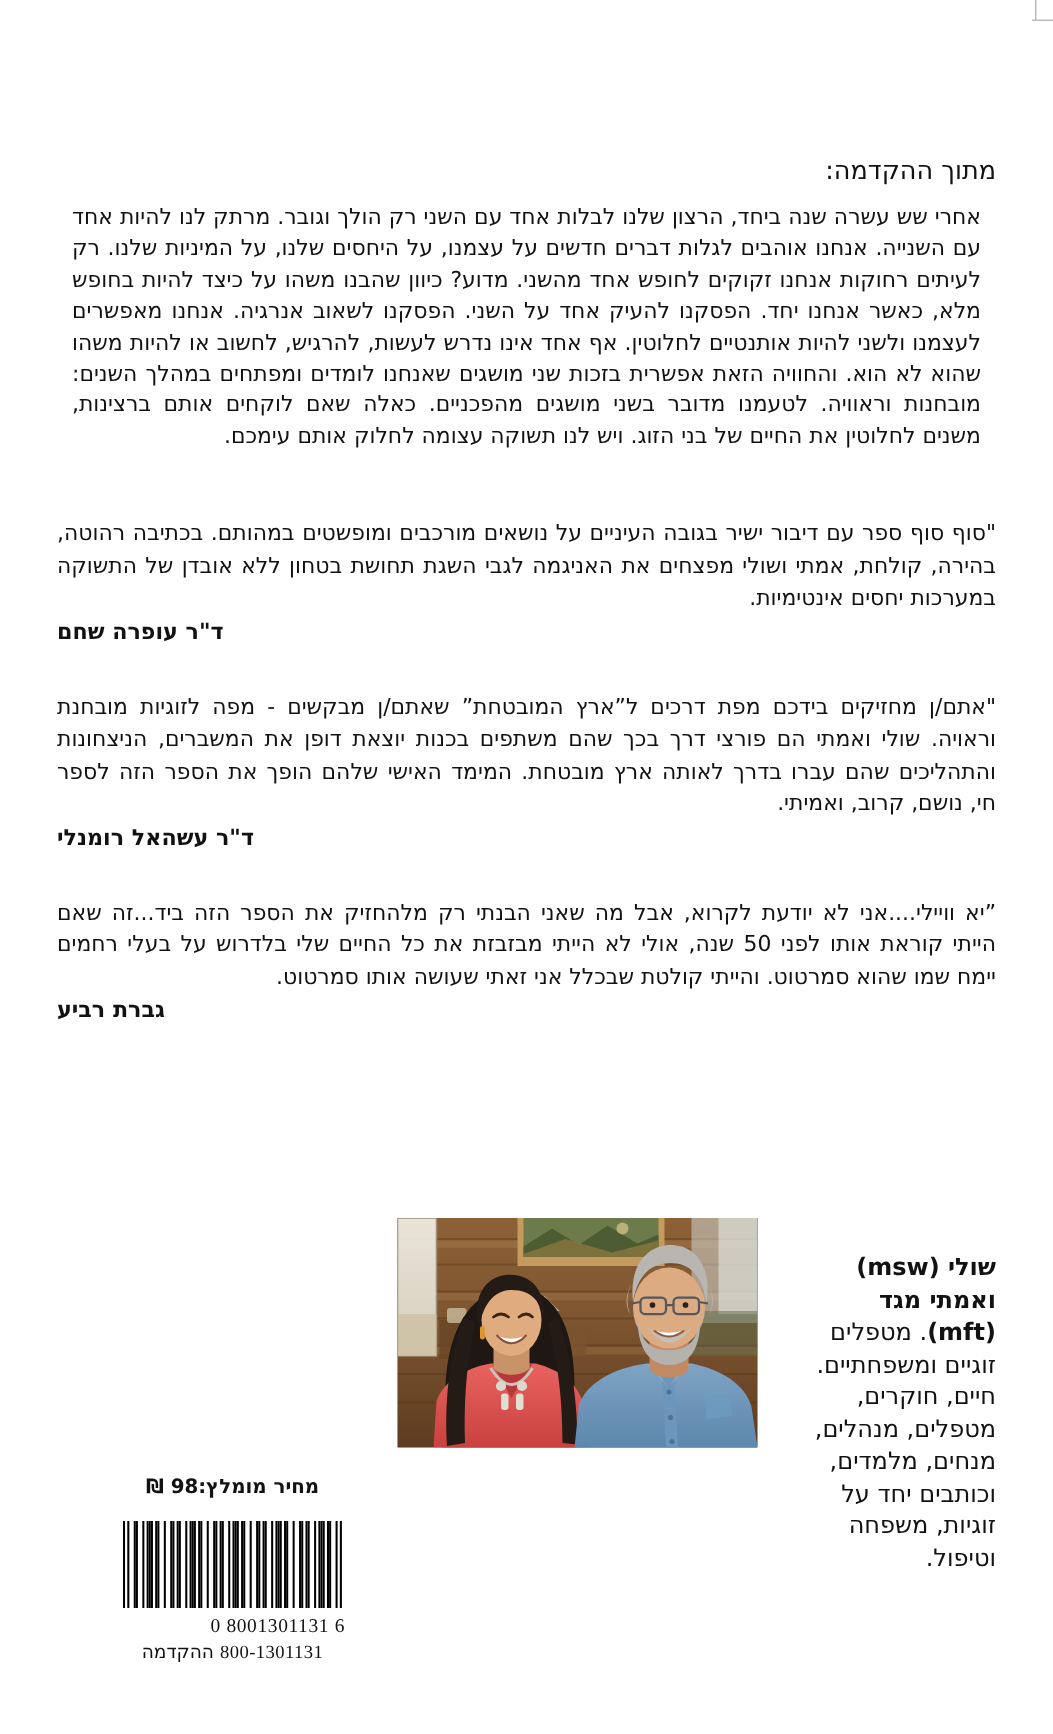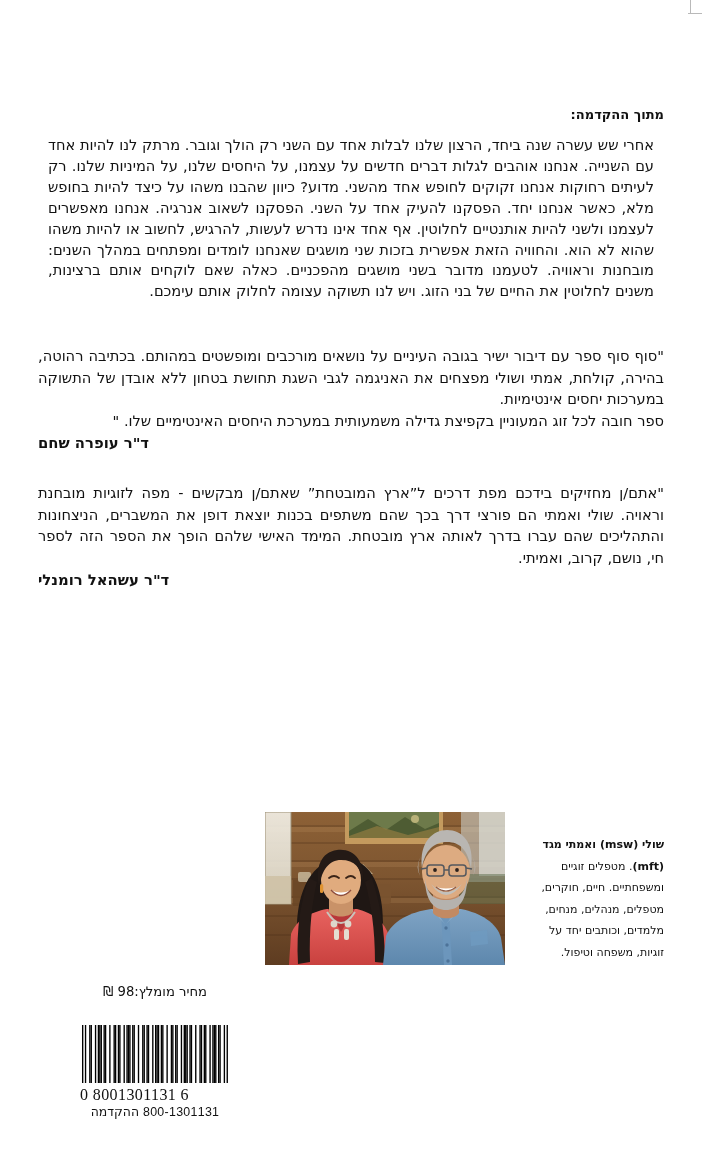--- a/index.html
+++ b/index.html
@@ -33,22 +33,22 @@
   .content {
     position: absolute;
     top: 104px;
     right: 38px;
     left: 38px;
     direction: rtl;
     text-align: right;
   }
 
   .section-heading {
-    font-weight: bold;
-    font-size: 13px;
+    font-weight: normal;
+    font-size: 17px;
     line-height: 21px;
     margin: 0 0 2px 0;
     letter-spacing: 0;
   }
 
   .para {
     font-size: 14.6px;
     line-height: 20.9px;
     margin: 10px;
     text-align: justify;
@@ -84,21 +84,21 @@
     align-items: flex-start;
     gap: 0;
   }
   .bio-text {
     flex: 0 0 125px;
     margin-right: 0;
     margin-left: 0;
     width: 125px;
     direction: rtl;
     text-align: right;
-    font-size: 11px;
+    font-size: 16px;
     line-height: 21.5px;
     padding-top: 22px;
     padding-left: 34px;
     box-sizing: content-box;
   }
   .bio-text b { font-weight: bold; }
 
   .photo-wrap {
     flex: 0 0 240px;
     width: 240px;
@@ -117,52 +117,52 @@
     position: absolute;
     top: 983px;
     left: 80px;
     width: 150px;
     text-align: center;
     direction: rtl;
   }
   .price-line {
     font-size: 13.2px;
     line-height: 18px;
-    font-weight: 400;
-    margin-bottom: 24px;
+    font-weight: 700;
+    margin-bottom: 13px;
     letter-spacing: 0;
     white-space: nowrap;
     text-align: center;
   }
   .barcode {
     width: 146px;
     height: 58px;
     margin: 0 auto;
     display: block;
     background: #ffffff;
   }
   .barcode-digits {
     font-family: "Liberation Serif", "DejaVu Serif", serif;
-    font-size: 16px;
+    font-size: 13px;
     line-height: 16px;
     margin-top: 4px;
     direction: ltr;
-    text-align: left;
+    text-align: right;
     letter-spacing: 0.4px;
   }
   .danacode-line {
     font-size: 12.4px;
     line-height: 16px;
     margin-top: 1px;
     direction: rtl;
     text-align: center;
     white-space: nowrap;
   }
   .danacode-line .num {
-    font-family: Liberation Sans, sans-serif;
+    font-family: Liberation Serif, serif;
     direction: ltr;
     unicode-bidi: embed;
     letter-spacing: 0.3px;
   }
 </style>
 </head>
 <body>
 
 <div class="page">
 
@@ -171,34 +171,35 @@
 
   <div class="content">
 
     <p class="section-heading">מתוך ההקדמה:</p>
     <p class="para">אחרי שש עשרה שנה ביחד, הרצון שלנו לבלות אחד עם השני רק הולך וגובר. מרתק לנו להיות אחד עם השנייה. אנחנו אוהבים לגלות דברים חדשים על עצמנו, על היחסים שלנו, על המיניות שלנו. רק לעיתים רחוקות אנחנו זקוקים לחופש אחד מהשני. מדוע? כיוון שהבנו משהו על כיצד להיות בחופש מלא, כאשר אנחנו יחד. הפסקנו להעיק אחד על השני. הפסקנו לשאוב אנרגיה. אנחנו מאפשרים לעצמנו ולשני להיות אותנטיים לחלוטין. אף אחד אינו נדרש לעשות, להרגיש, לחשוב או להיות משהו שהוא לא הוא. והחוויה הזאת אפשרית בזכות שני מושגים שאנחנו לומדים ומפתחים במהלך השנים: מובחנות וראוויה. לטעמנו מדובר בשני מושגים מהפכניים. כאלה שאם לוקחים אותם ברצינות, משנים לחלוטין את החיים של בני הזוג. ויש לנו תשוקה עצומה לחלוק אותם עימכם.</p>
 
     <div class="block-gap-lg"></div>
 
     <div>
       <p class="quote">"סוף סוף ספר עם דיבור ישיר בגובה העיניים על נושאים מורכבים ומופשטים במהותם. בכתיבה רהוטה, בהירה, קולחת, אמתי ושולי מפצחים את האניגמה לגבי השגת תחושת בטחון ללא אובדן של התשוקה במערכות יחסים אינטימיות.</p>
-      <p class="quote">ספר חובה לכל זוג המעוניין בקפיצת גדילה משמעותית במערכת היחסים האינטימיים שלו. "</p>
       <p class="attrib">ד"ר עופרה שחם</p>
     </div>
 
     <div class="block-gap-md"></div>
 
     <div>
       <p class="quote">"אתם/ן מחזיקים בידכם מפת דרכים ל”ארץ המובטחת” שאתם/ן מבקשים - מפה לזוגיות מובחנת וראויה. שולי ואמתי הם פורצי דרך בכך שהם משתפים בכנות יוצאת דופן את המשברים, הניצחונות והתהליכים שהם עברו בדרך לאותה ארץ מובטחת. המימד האישי שלהם הופך את הספר הזה לספר חי, נושם, קרוב, ואמיתי.</p>
       <p class="attrib">ד"ר עשהאל רומנלי</p>
     </div>
 
     <div class="block-gap-md"></div>
 
     <div>
+      <p class="quote">”יא וויילי....אני לא יודעת לקרוא, אבל מה שאני הבנתי רק מלהחזיק את הספר הזה ביד...זה שאם הייתי קוראת אותו לפני 50 שנה, אולי לא הייתי מבזבזת את כל החיים שלי בלדרוש על בעלי רחמים יימח שמו שהוא סמרטוט. והייתי קולטת שבכלל אני זאתי שעושה אותו סמרטוט.</p>
+      <p class="attrib">גברת רביע</p>
     </div>
 
   </div>
 
   <div class="bio-row">
 
     <div class="bio-text">
       <b>שולי (msw) ואמתי מגד (mft)</b><span>. מטפלים זוגיים ומשפחתיים. חיים, חוקרים, מטפלים, מנהלים, מנחים, מלמדים, וכותבים יחד על זוגיות, משפחה וטיפול.</span>
     </div>
 

